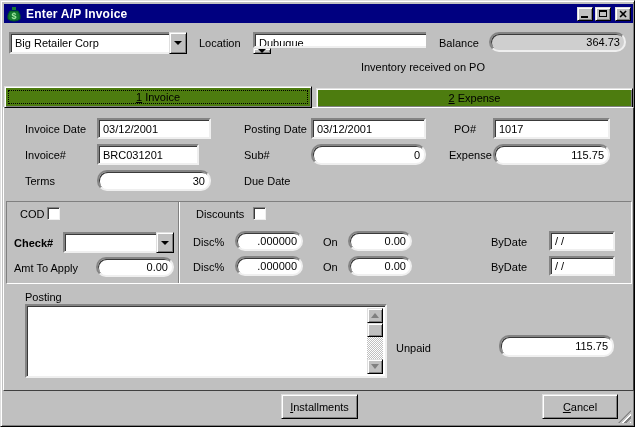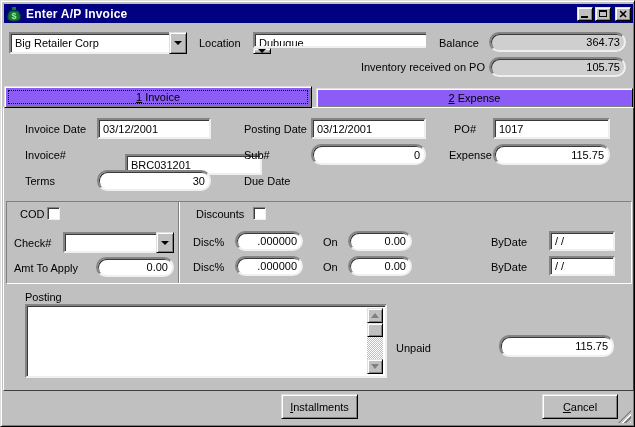--- a/index.html
+++ b/index.html
@@ -61,21 +61,21 @@
     width:18px; background:#c0c0c0;
     border:1px solid; border-color:#dfdfdf #000 #000 #dfdfdf;
     box-shadow: inset 1px 1px 0 #fff, inset -1px -1px 0 #808080;
     display:flex; align-items:center; justify-content:center;
   }
   .arr-dn { width:0; height:0; border-left:4px solid transparent; border-right:4px solid transparent; border-top:4px solid #000; }
 
   
   .tab {
     position:absolute; display:flex; align-items:center; justify-content:center;
-    background:#8b5cf6; font-size:11px;
+    background:#4d7c0f; font-size:11px;
     border:1px solid; border-color:#dfdfdf #000 #000 #dfdfdf;
     box-shadow: inset 1px 1px 0 #fff, inset -1px -1px 0 #808080;
   }
   .tab .focusrect { position:absolute; inset:3px; border:1px dotted #000; }
   .u { text-decoration:underline; }
 
   .panel {
     position:absolute; left:2px; top:106px; width:631px; height:284px;
     border:1px solid; border-color:#fff #404040 #404040 #fff;
     background:#c0c0c0;
@@ -151,21 +151,20 @@
     <div class="cval">Dubuque</div>
     <div class="cbtn">
         <span class="arr-dn"></span>
       </div>
   </div>
 
   <div class="lbl" style="left:438px; top:36px;">Balance</div>
   <input class="tf sunken gray-bg ra" style="left: 488px; top: 31px; width: 137px; height: 20px;" readonly="" value="364.73">
 
   <div class="lbl ra" style="left:300px; top:60px; width:184px; text-align:right;">Inventory received on PO</div>
-  <input class="tf sunken gray-bg ra" style="left: 488px; top: 56px; width: 137px; height: 20px;" readonly="" value="105.75">
 
   <div class="tab" style="left:3px; top:85px; width:308px; height:22px; z-index:2;">
     <div class="focusrect"></div>
     <span><span class="u">1</span><span> Invoice</span></span>
   </div>
   <div class="tab" style="left:315px; top:87px; width:317px; height:20px;">
     <span><span class="u">2</span><span> Expense</span></span>
   </div>
 
   <div class="panel"></div>
@@ -173,40 +172,40 @@
   <div class="lbl" style="left:24px; top:122px;">Invoice Date</div>
   <input class="tf sunken" style="left: 96px; top: 117px; width: 114px; height: 21px;" value="03/12/2001">
 
   <div class="lbl" style="left:243px; top:122px;">Posting Date</div>
   <input class="tf sunken" style="left: 310px; top: 117px; width: 115px; height: 21px;" value="03/12/2001">
 
   <div class="lbl" style="left:453px; top:122px;">PO#</div>
   <input class="tf sunken" style="left: 492px; top: 117px; width: 117px; height: 21px;" value="1017">
 
   <div class="lbl" style="left:24px; top:148px;">Invoice#</div>
-  <input class="tf sunken" style="left: 96px; top: 153px; width: 137px; height: 21px; margin-left: 28px;" value="BRC031201">
+  <input class="tf sunken" style="left: 96px; top: 143px; width: 102px; height: 21px;" value="BRC031201">
 
   <div class="lbl" style="left:243px; top:148px;">Sub#</div>
   <input class="tf sunken ra" style="left: 310px; top: 143px; width: 115px; height: 21px;" value="0">
 
   <div class="lbl" style="left:448px; top:148px;">Expense</div>
   <input class="tf sunken ra" style="left: 492px; top: 143px; width: 117px; height: 21px;" value="115.75">
 
   <div class="lbl" style="left:24px; top:174px;">Terms</div>
   <input class="tf sunken ra" style="left: 96px; top: 169px; width: 114px; height: 21px;" value="30">
 
   <div class="lbl" style="left:243px; top:174px;">Due Date</div>
 
   <div class="groupbox"></div>
   <div class="vdivider"></div>
 
   <div class="lbl" style="left:19px; top:207px;">COD</div>
   <div class="checkbox" style="left:46px; top:206px;"></div>
 
-  <div class="lbl" style="left:13px; top:236px;">Check#</div>
+  <div class="lbl" style="left:13px; top:236px;font-weight:bold;">Check#</div>
   <div class="combo" style="left:62px; top:231px; width:111px; height:21px;">
     <div class="cval"></div>
     <div class="cbtn">
         <span class="arr-dn"></span>
       </div>
   </div>
 
   <div class="lbl" style="left:13px; top:261px;">Amt To Apply</div>
   <input class="tf sunken ra" style="left: 95px; top: 256px; width: 78px; height: 20px;" value="0.00">
 

